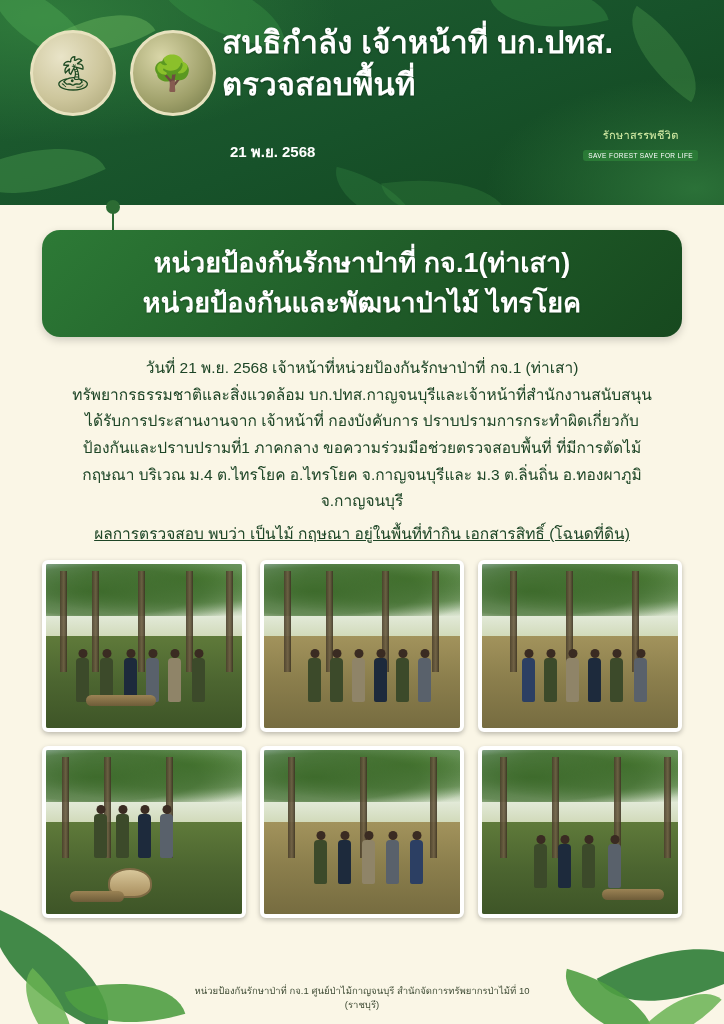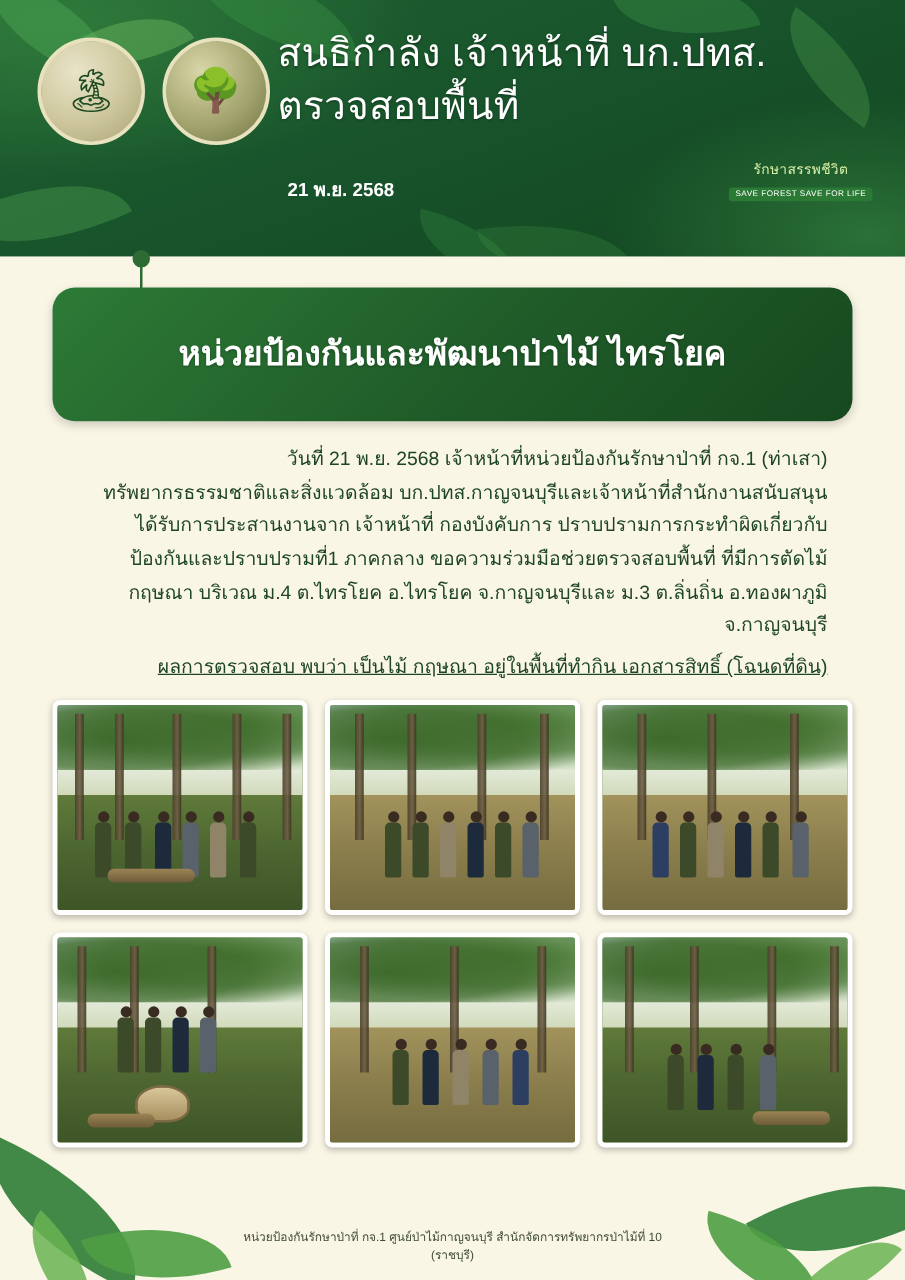--- a/index.html
+++ b/index.html
@@ -67,21 +67,21 @@
 
   .hdr-text {
     position: absolute;
     left: 222px; top: 22px;
     width: 470px;
     color: #ffffff;
   }
   .hdr-title {
     font-size: 31px;
     line-height: 1.35;
-    font-weight: 400;
+    font-weight: 700;
     letter-spacing: .2px;
     text-shadow: 0 1px 2px rgba(0,0,0,.35);
   }
   .hdr-date {
     position: absolute;
     left: 230px; top: 140px;
     font-size: 15px; color: #ffffff;
     font-weight: 600;
   }
   .hdr-logo {
@@ -138,21 +138,21 @@
   
   .body-text {
     position: absolute;
     top: 355px; left: 62px;
     width: 600px;
     text-align: center;
     color: #1d4526;
     font-size: 15.5px;
     line-height: 1.72;
   }
-  .body-text p { margin: 0; text-align: right; }
+  .body-text p { margin: 0; }
   .body-text .last { margin-top: 6px; text-decoration: underline; }
 
   
   .photos {
     position: absolute;
     left: 42px; top: 560px;
     width: 640px;
     display: grid;
     grid-template-columns: repeat(3, 204px);
     grid-gap: 14px;
@@ -274,20 +274,21 @@
     <div class="hdr-logo">
       <div class="lg2">รักษาสรรพชีวิต</div>
       <div class="lg3">SAVE FOREST SAVE FOR LIFE</div>
     </div>
   </div>
 
   <div class="banner-wrap">
     <div class="banner-dot"></div>
     <div class="banner-stem"></div>
     <div class="banner">
+      <div class="ln">หน่วยป้องกันรักษาป่าที่ กจ.1(ท่าเสา)</div>
       <div class="ln">หน่วยป้องกันและพัฒนาป่าไม้ ไทรโยค</div>
     </div>
   </div>
 
   <div class="body-text">
     <p>วันที่ 21 พ.ย. 2568 เจ้าหน้าที่หน่วยป้องกันรักษาป่าที่ กจ.1 (ท่าเสา)</p>
     <p>ทรัพยากรธรรมชาติและสิ่งแวดล้อม บก.ปทส.กาญจนบุรีและเจ้าหน้าที่สำนักงานสนับสนุน</p>
     <p>ได้รับการประสานงานจาก เจ้าหน้าที่ กองบังคับการ ปราบปรามการกระทำผิดเกี่ยวกับ</p>
     <p>ป้องกันและปราบปรามที่1 ภาคกลาง ขอความร่วมมือช่วยตรวจสอบพื้นที่ ที่มีการตัดไม้</p>
     <p>กฤษณา บริเวณ ม.4 ต.ไทรโยค อ.ไทรโยค จ.กาญจนบุรีและ ม.3 ต.ลิ่นถิ่น อ.ทองผาภูมิ</p>

